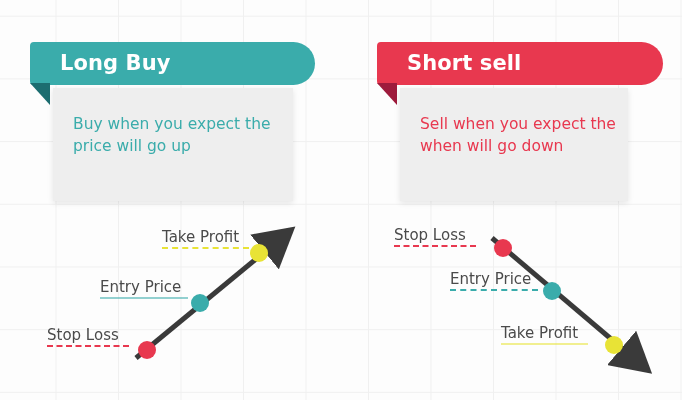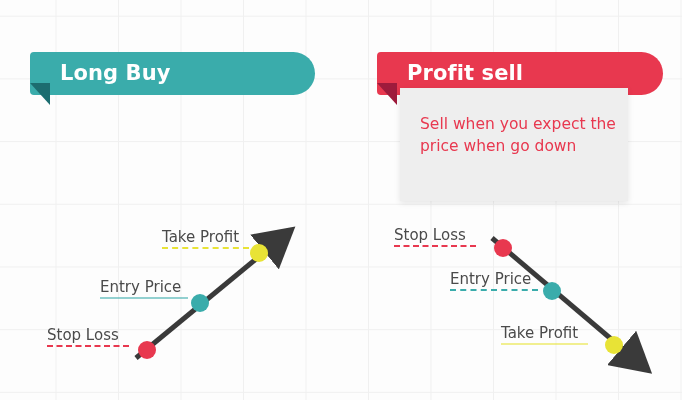--- a/index.html
+++ b/index.html
@@ -20,21 +20,21 @@
     background-size:62.5px 62.7px;
     background-position:-7px -47px;
     overflow:hidden;
   }
   .panel{position:absolute;top:0;width:341px;height:400px;}
   .panel.left{left:0;}
   .panel.right{left:341px;}
 
   
   .banner{
-    position:absolute;left:30px;top:52px;
+    position:absolute;left:30px;top:42px;
     width:285px;height:43px;
     border-radius:4px 22px 22px 4px;
     display:flex;align-items:center;
   }
   .banner-title{
     font-size:21px;font-weight:bold;color:#ffffff;
     letter-spacing:0.1px;margin-left:30px;line-height:1;
     white-space:nowrap;
   }
   .banner-fold{
@@ -79,20 +79,23 @@
 
 <div id="stage">
 
   <div class="panel left">
 
     <div class="banner" style="background:#3aacab;">
       <span class="banner-title">Long Buy</span>
     </div>
     <div class="banner-fold"></div>
 
+    <div class="card">
+      <div class="card-text" style="color:#3aacab;">Buy when you expect the price will go up</div>
+    </div>
 
     <div class="diagram">
       <svg width="341" height="185" viewBox="0 0 341 185">
         <defs>
           <marker id="arrHeadUp" markerWidth="9" markerHeight="9" refX="2.2" refY="4.5" orient="auto" markerUnits="strokeWidth">
             <path d="M0,0 L8,4.5 L0,9 Z" fill="#3a3a3a"></path>
           </marker>
         </defs>
         <line x1="122" y1="143" x2="259" y2="30" stroke="#3a3a3a" stroke-width="5" stroke-linecap="butt" marker-end="url(#arrHeadUp)"></line>
         <circle cx="133" cy="135" r="9" fill="#e8384f"></circle>
@@ -113,26 +116,26 @@
       <div class="lbl" style="left:33px;top:113px;width:82px;">
         <span>Stop Loss</span>
         <span class="u" style="border-color:#e8384f;"></span>
       </div>
     </div>
   </div>
 
   <div class="panel right">
 
     <div class="banner" style="background:#e8384f;left:36px;width:286px;">
-      <span class="banner-title">Profit sell</span>
+      <span class="banner-title">Short sell</span>
     </div>
     <div class="banner-fold red" style="left:36px;"></div>
 
     <div class="card" style="left:59px;width:228px;">
-      <div class="card-text" style="color:#e8384f;width:205px;">Sell when you expect the price when go down</div>
+      <div class="card-text" style="color:#e8384f;width:205px;">Sell when you expect the when will go down</div>
     </div>
 
     <div class="diagram">
       <svg width="341" height="185" viewBox="0 0 341 185">
         <defs>
           <marker id="arrHeadDown" markerWidth="9" markerHeight="9" refX="2.2" refY="4.5" orient="auto" markerUnits="strokeWidth">
             <path d="M0,0 L8,4.5 L0,9 Z" fill="#3a3a3a"></path>
           </marker>
         </defs>
         <line x1="137" y1="23" x2="275" y2="140" stroke="#3a3a3a" stroke-width="5" stroke-linecap="butt" marker-end="url(#arrHeadDown)"></line>

